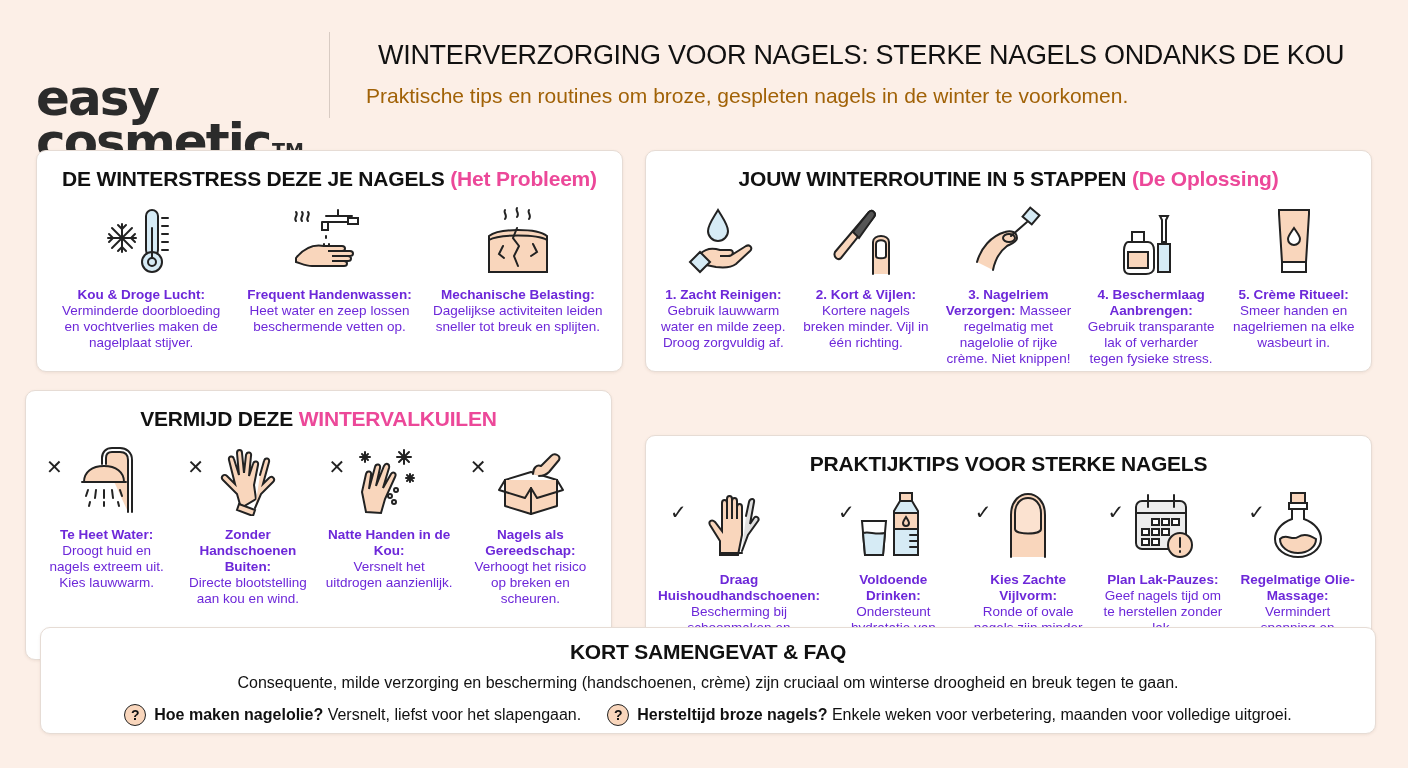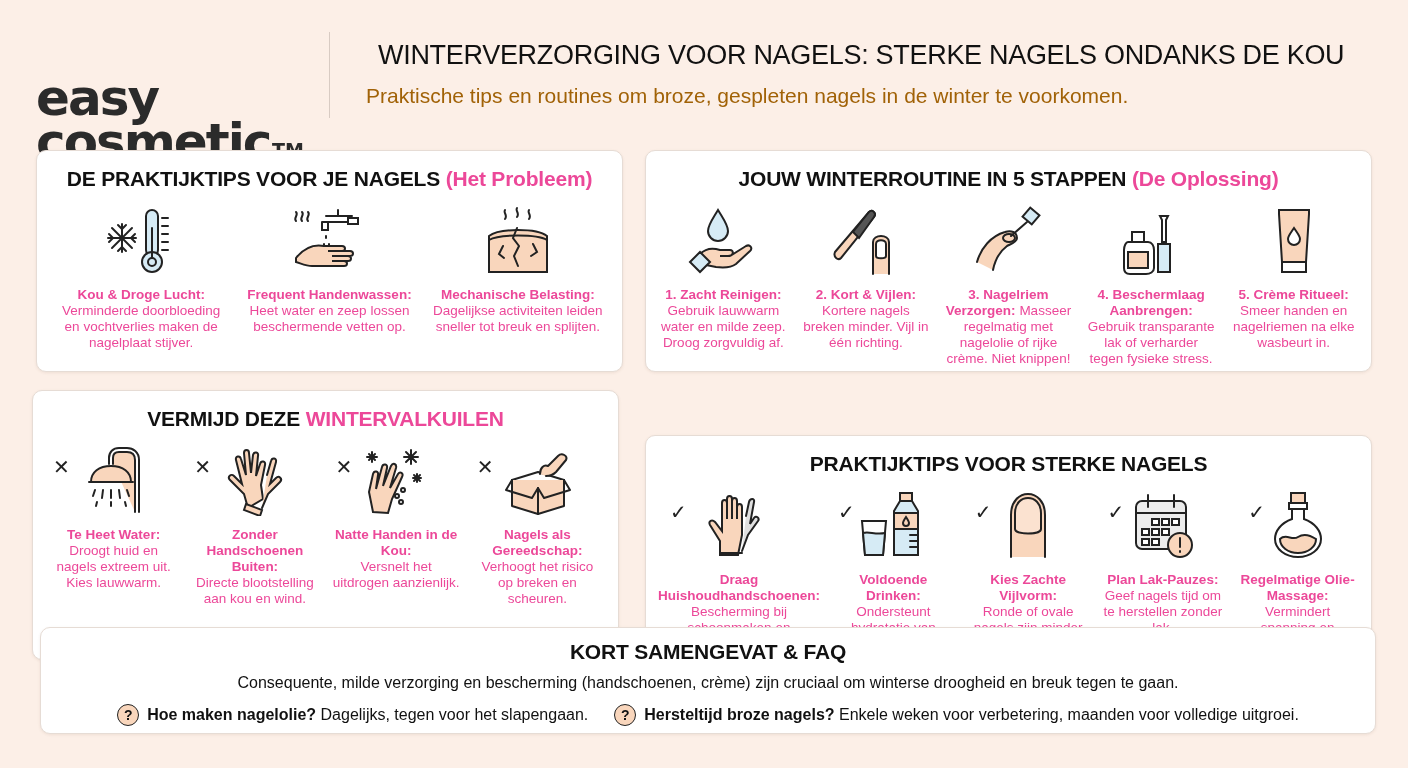--- a/index.html
+++ b/index.html
@@ -37,21 +37,21 @@
     position: absolute; left: 0; right: 0; text-align: center;
     font-size: 21px; font-weight: bold; color: #111; white-space: nowrap; letter-spacing: -0.2px;
   }
   .card h2 .accent { color: #ec4899; }
   .items { position: absolute; left: 0; right: 0; display: flex; }
   .item { flex: 1; display: flex; flex-direction: column; align-items: center; position: relative; }
   .icon { height: 76px; display: flex; align-items: center; justify-content: center; }
   .icon svg { display: block; }
   .txt {
     margin-top: 8px; text-align: center; font-size: 13.5px; line-height: 16px;
-    color: #ec4899; padding: 0 6px;
+    color: #6d28d9; padding: 0 6px;
   }
   .txt b { font-weight: bold; }
   .mark {
     position: absolute; top: 14px; font-size: 20px; color: #222; line-height: 20px;
   }
   .summary h2 { top: 12px; }
   .summary .stext {
     position: absolute; left: 0; right: 0; top: 46px; text-align: center; font-size: 16px; color: #111;
   }
   .faqrow {
@@ -73,21 +73,21 @@
     <span class="l2">cosmetic</span>
     <span class="tm">TM</span>
   </div>
   <div class="vsep"></div>
   <div class="title">WINTERVERZORGING VOOR NAGELS: STERKE NAGELS ONDANKS DE KOU</div>
   <div class="subtitle">Praktische tips en routines om broze, gespleten nagels in de winter te voorkomen.</div>
 </div>
 
 <div class="card" style="left:36px;top:150px;width:587px;height:222px;">
   <h2 style="top:16px;">
-    <span>DE PRAKTIJKTIPS VOOR JE NAGELS</span>
+    <span>DE WINTERSTRESS DEZE JE NAGELS</span>
     <span class="accent">(Het Probleem)</span>
   </h2>
   <div class="items" style="top:52px;padding:0 10px;">
     <div class="item">
       <div class="icon">
         <svg width="74" height="70" viewBox="0 0 74 70">
             <g stroke="#222" stroke-width="2" fill="none" stroke-linecap="round">
           <line x1="18" y1="18" x2="18" y2="46"></line>
               <line x1="4" y1="32" x2="32" y2="32"></line>
               <line x1="8" y1="22" x2="28" y2="42"></line>
@@ -203,21 +203,21 @@
               <path d="M25 56h24v10H25z" fill="#fff"></path>
           <path d="M37 22c-4 6-6 8-6 11a6 6 0 0012 0c0-3-2-5-6-11z" fill="#fff"></path>
             </g>
           </svg>
       </div>
       <div class="txt"><b>5. Crème Ritueel:</b><br><span>Smeer handen en nagelriemen na elke wasbeurt in.</span></div>
     </div>
   </div>
 </div>
 
-<div class="card" style="left:32px;top:390px;width:587px;height:270px;">
+<div class="card" style="left:25px;top:390px;width:587px;height:270px;">
   <h2 style="top:16px;">
     <span>VERMIJD DEZE</span>
     <span class="accent">WINTERVALKUILEN</span>
   </h2>
   <div class="items" style="top:52px;padding:0 10px;">
     <div class="item">
       <span class="mark" style="left:10px;">✕</span>
       <div class="icon">
         <svg width="74" height="70" viewBox="0 0 74 70">
             <g stroke="#222" stroke-width="2" fill="none" stroke-linecap="round">
@@ -365,20 +365,20 @@
     </div>
   </div>
 </div>
 
 <div class="card summary" style="left:40px;top:627px;width:1336px;height:107px;">
   <h2>KORT SAMENGEVAT &amp; FAQ</h2>
   <div class="stext">Consequente, milde verzorging en bescherming (handschoenen, crème) zijn cruciaal om winterse droogheid en breuk tegen te gaan.</div>
   <div class="faqrow">
     <div class="faq">
       <span class="qicon">?</span>
-      <span><b>Hoe maken nagelolie?</b> <span>Dagelijks, tegen voor het slapengaan.</span></span>
+      <span><b>Hoe maken nagelolie?</b> <span>Versnelt, liefst voor het slapengaan.</span></span>
     </div>
     <div class="faq">
       <span class="qicon">?</span>
       <span><b>Hersteltijd broze nagels?</b> <span>Enkele weken voor verbetering, maanden voor volledige uitgroei.</span></span>
     </div>
   </div>
 </div>
 
 </body></html>

